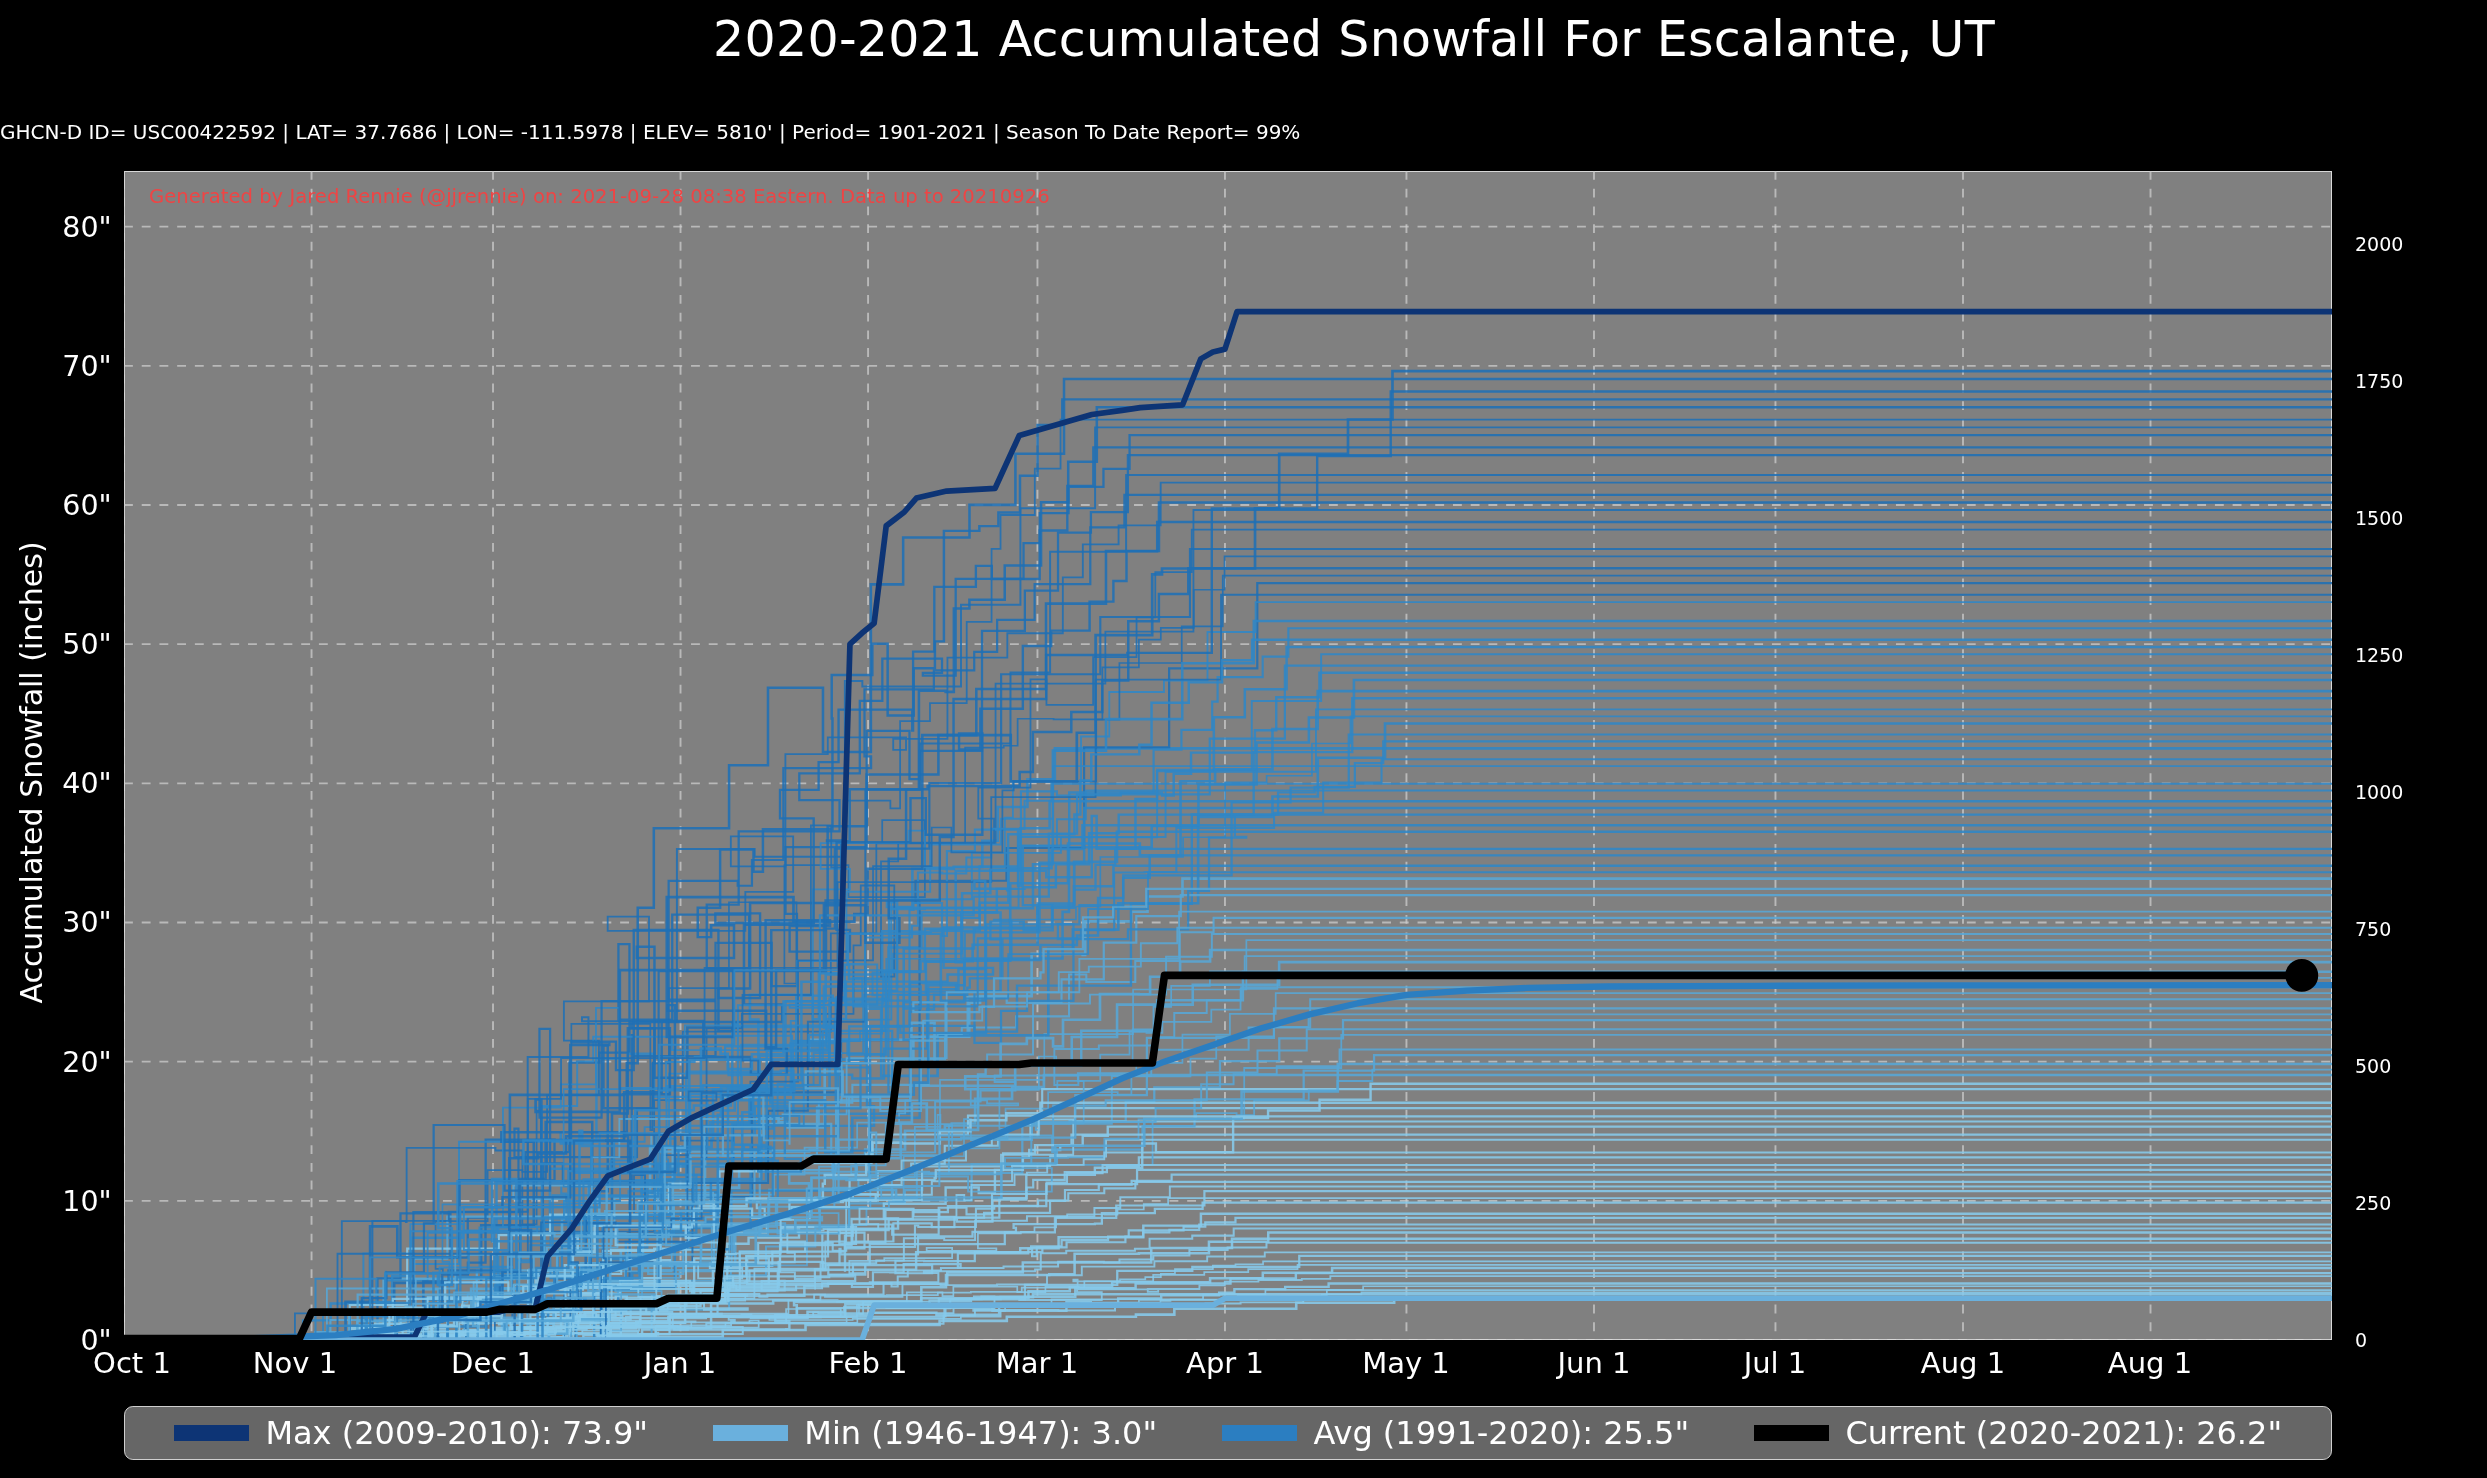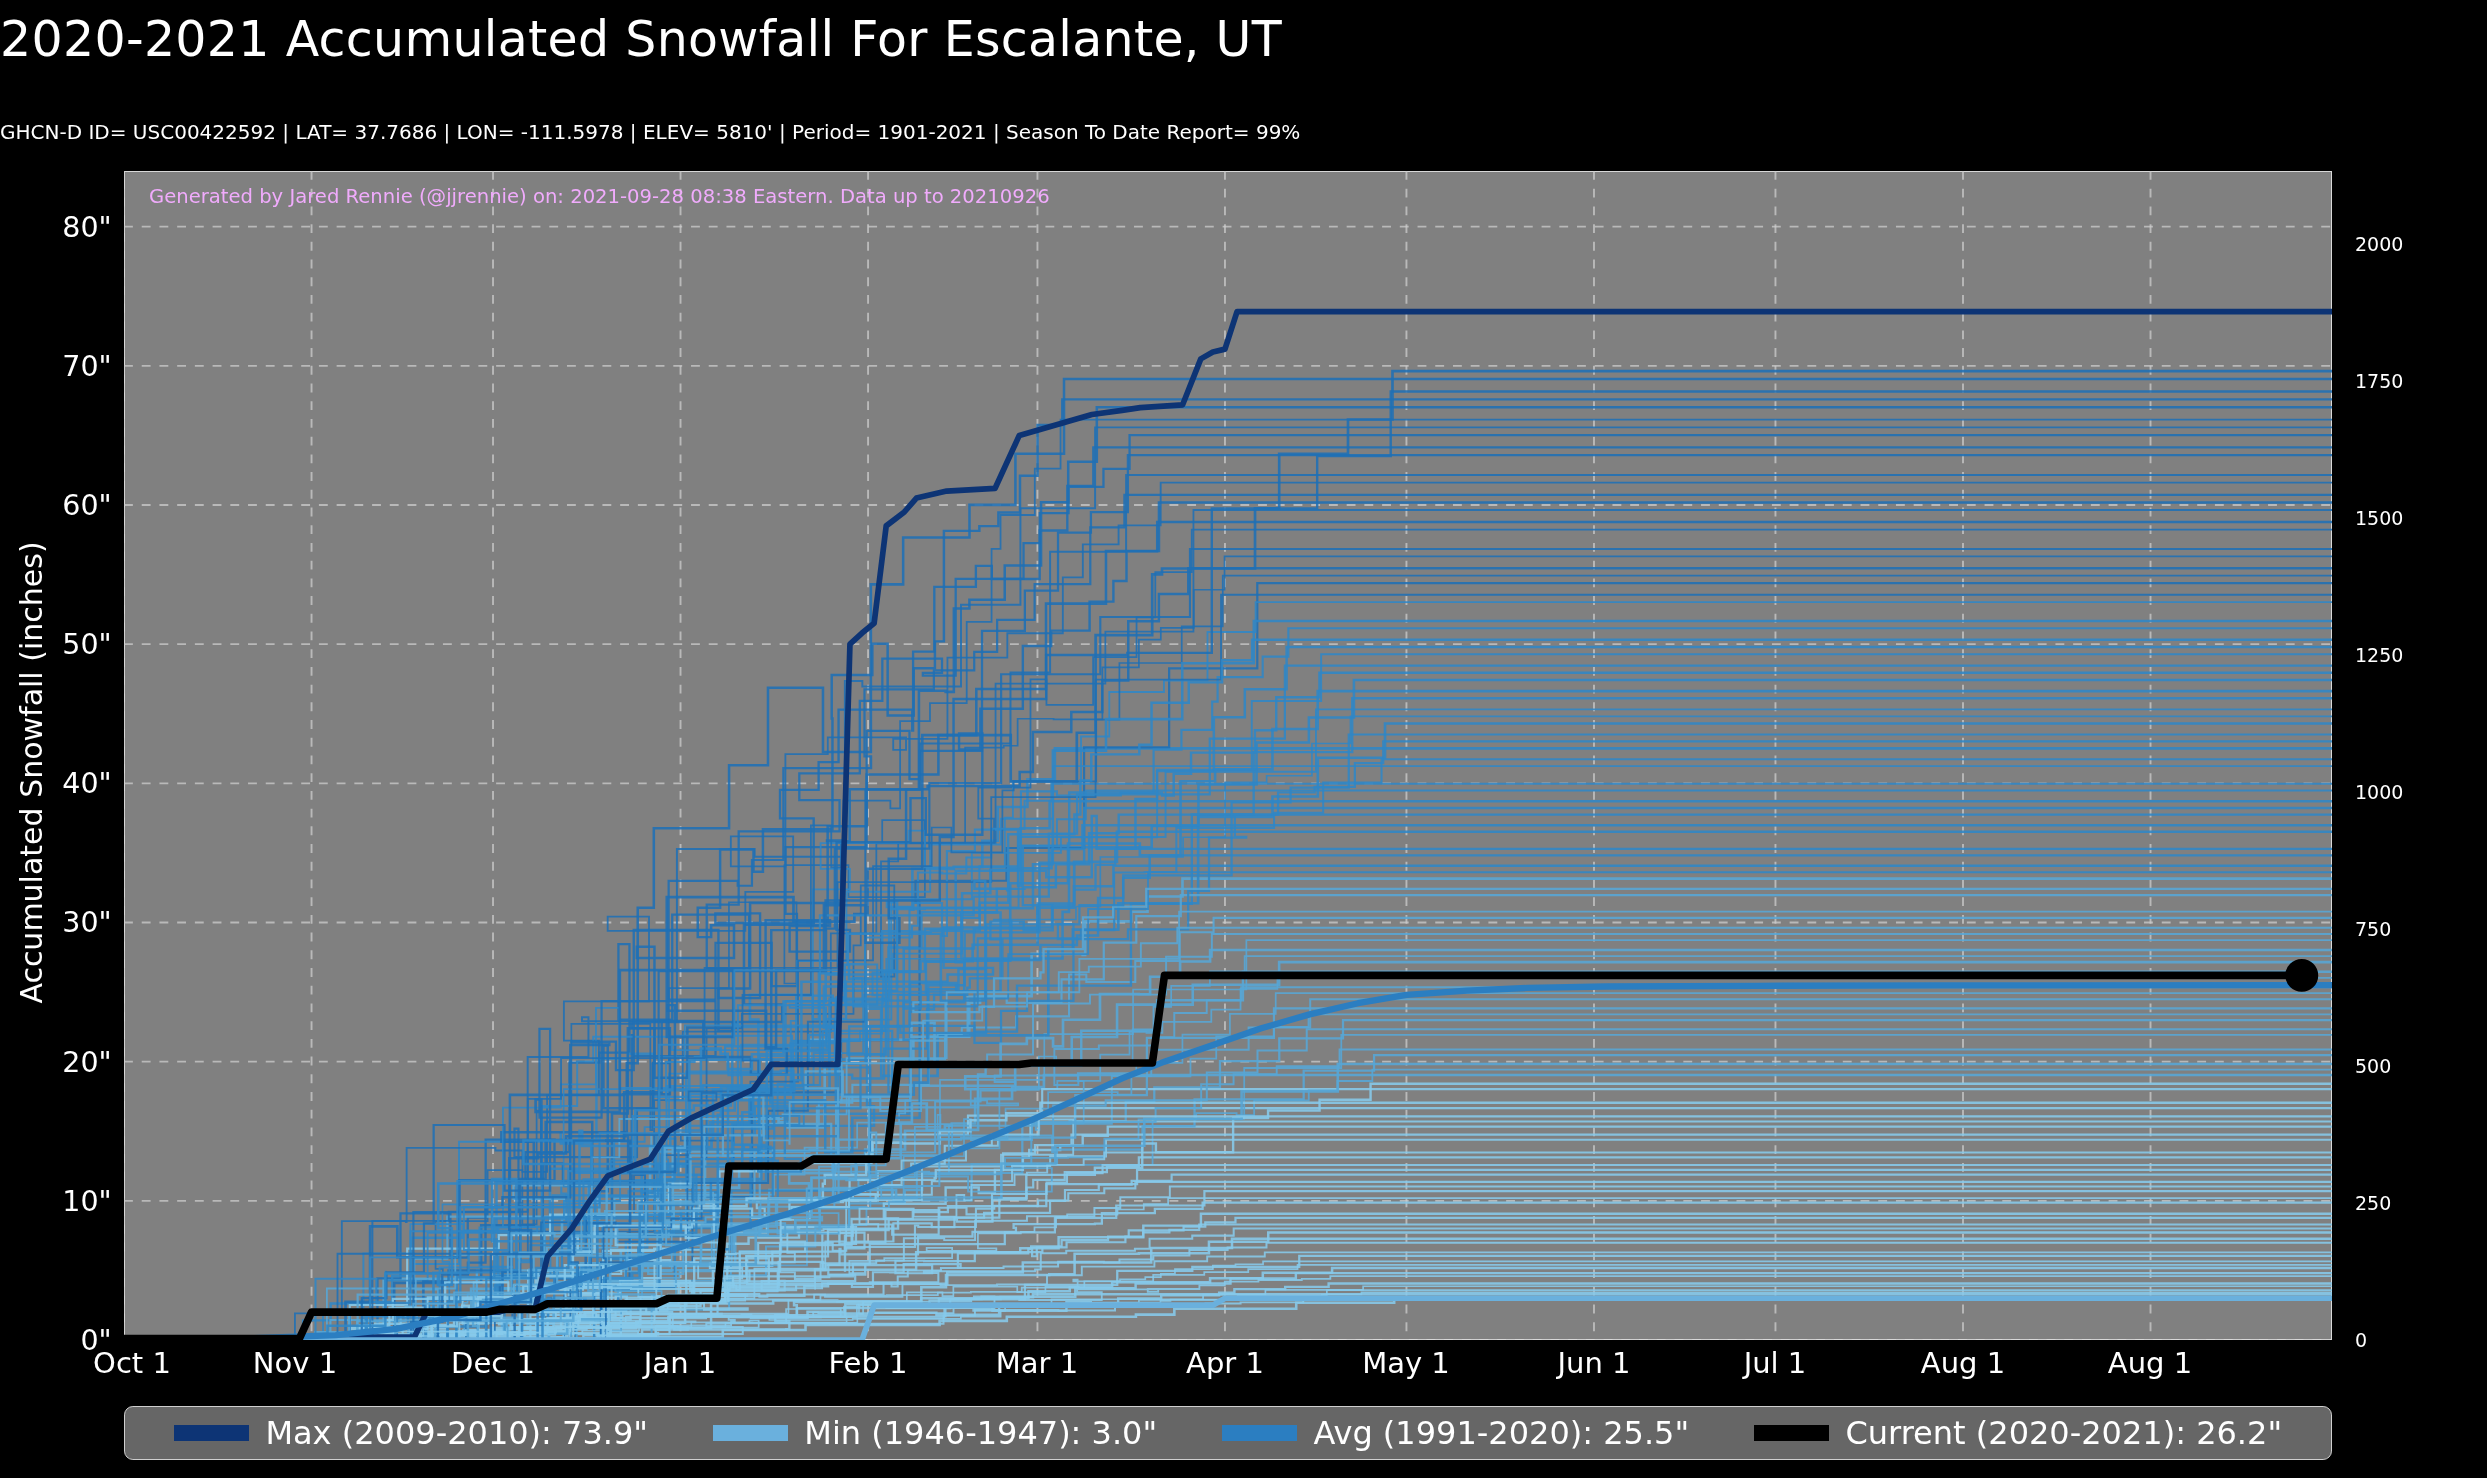--- a/index.html
+++ b/index.html
@@ -1,29 +1,29 @@
 <!DOCTYPE html>
 <html style="font-size:10px"><head>
 <meta charset="utf-8">
 <style>
   html,body{margin:0;padding:0;background:#000;}
   body{width:2487px;height:1478px;position:relative;overflow:hidden;
        font-family:"DejaVu Sans","Liberation Sans",sans-serif;color:#fff;}
 
-  #title{position:absolute;left:0;top:11.4px;width:1995px;text-align:left;
+  #title{position:absolute;left:0;top:11.4px;width:1995px;text-align:right;
          font-size:49px;letter-spacing:0.3px;white-space:nowrap;}
   #subtitle{position:absolute;left:0;top:120px;width:2221px;text-align:left;
             font-size:20px;white-space:nowrap;}
 
   #plotwrap{position:absolute;left:124px;top:171px;width:2208px;height:1169px;}
   #plotbg{position:absolute;inset:0;background:#808080;
           border:1.9px solid #d8d8d8;box-sizing:border-box;}
   #svgchart{position:absolute;inset:0;width:100%;height:100%;}
 
-  #credit{position:absolute;left:25px;top:14px;font-size:19.6px;color:#f0abfc;
+  #credit{position:absolute;left:25px;top:14px;font-size:19.6px;color:#ef4444;
           white-space:nowrap;z-index:5;}
   #yleftbox{position:absolute;left:0;top:0;width:118px;height:1478px;}
   #yrightbox{position:absolute;left:2341px;top:0;width:146px;height:1478px;}
   .ylabL{position:absolute;right:6.3px;transform:translateY(-50%);font-size:28.5px;white-space:nowrap;}
   .ylabR{position:absolute;left:14px;transform:translateY(-50%);font-size:19px;white-space:nowrap;}
 
   .xlab{position:absolute;top:1346px;transform:translateX(-50%);
         font-size:29px;white-space:nowrap;}
 
   #yaxisTitleL{position:absolute;left:-209px;top:755px;width:481px;text-align:center;

